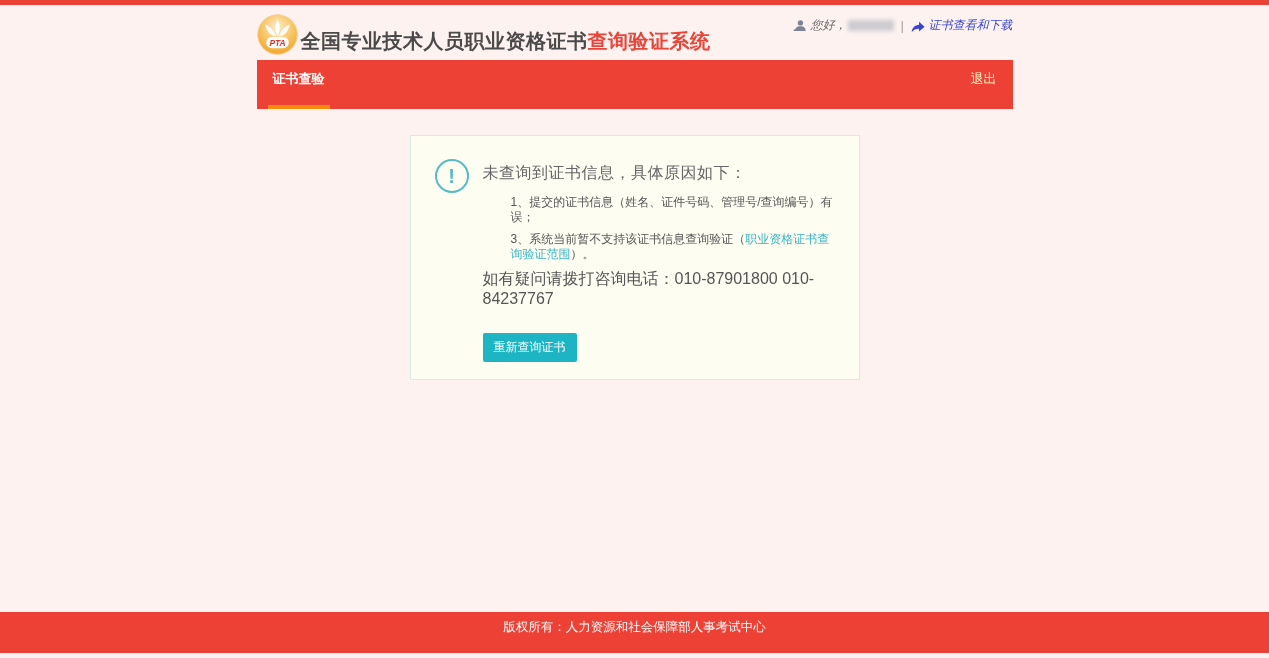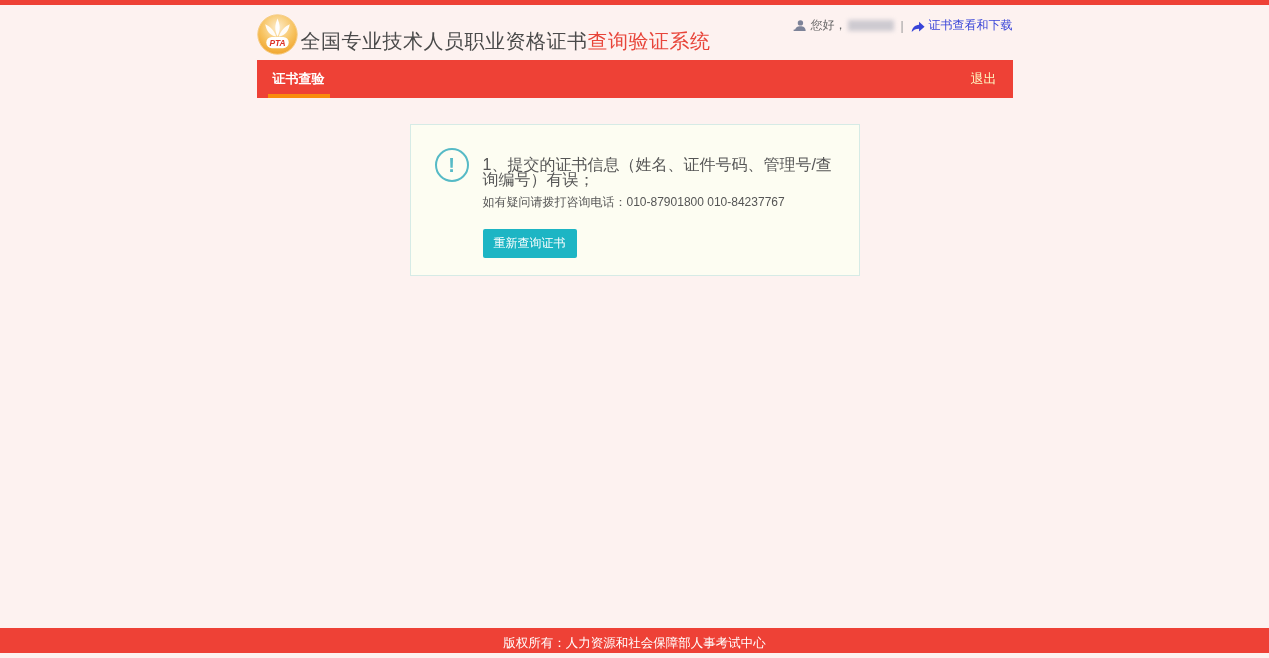--- a/index.html
+++ b/index.html
@@ -27,33 +27,34 @@
     height: 55px;
   }
   .brand {
     display: flex;
     align-items: flex-end;
     margin-top: 1px;
   }
   .brand .logo { width: 41px; height: 41px; display: block; }
   .brand-title {
     font-size: 20px;
-    font-weight: normal;
+    font-weight: bold;
     color: #4a4a4a;
     margin-left: 3px;
     letter-spacing: 0.5px;
   }
   .brand-title .accent { color: #e8453a; }
   .user-info {
     display: flex;
     align-items: center;
     margin-top: 4px;
     font-size: 12px;
     color: #666;
     white-space: nowrap;
+    font-style: italic;
   }
   .user-info .person-ic { margin-right: 4px; display: inline-flex; }
   .redacted {
     display: inline-block;
     width: 46px;
     height: 11px;
     margin: 0 6px 0 2px;
     background: #bdbdc6;
     border-radius: 1px;
     filter: blur(2px);
@@ -64,21 +65,21 @@
     display: inline-flex;
     align-items: flex-end;
     color: #3844d8;
     font-size: 12px;
     text-decoration: none;
     cursor: pointer;
   }
   .dl-link .share-ic { margin-right: 4px; display: inline-flex; }
   
   .nav {
-    height: 38px;
+    height: 49px;
     background: #ee4136;
     display: flex;
     justify-content: space-between;
     align-items: stretch;
     gap: 18px;
   }
   .nav-tab {
     position: relative;
     padding: 0 16px;
     line-height: 38px;
@@ -128,49 +129,50 @@
   }
   .alert-body { margin-left: 14px; }
   .alert-title {
     font-size: 16px;
     color: #666;
     margin-top: 6px;
     letter-spacing: 0.5px;
   }
   .alert-reasons { margin-top: 11px; }
   .alert-reasons .line {
-    font-size: 16px;
+    font-size: 12px;
     color: #555;
     line-height: 15px;
     margin-bottom: 7px;
+    margin-left: 28px;
   }
   .teal-link { color: #3ab1c0; text-decoration: none; cursor: pointer; }
   .phone-line {
-    font-size: 12px;
+    font-size: 16px;
     color: #555;
     margin-top: 6px;
   }
   .retry-btn {
-    margin-top: 18px;
+    margin-top: 25px;
     background: #1db5c4;
     color: #fff;
     border: none;
     font-size: 12px;
     font-family: Liberation Mono, monospace;
     padding: 6px 11px;
     border-radius: 2px;
     cursor: pointer;
   }
   
   .footer {
     position: absolute;
     left: 0;
     right: 0;
     bottom: 5px;
-    height: 25px;
+    height: 41px;
     background: #ee4136;
     color: #ffffff;
     font-size: 12.5px;
     text-align: center;
     line-height: 31px;
   }
 </style>
 </head>
 <body>
 
@@ -228,22 +230,26 @@
       <span>证书查验</span>
       <span class="underline"></span>
     </div>
     <div class="nav-logout">退出</div>
   </div>
 
   <div class="main-area">
     <div class="alert-card">
       <div class="alert-icon">!</div>
       <div class="alert-body">
+        <div class="alert-title">未查询到证书信息，具体原因如下：</div>
         <div class="alert-reasons">
           <div class="line">1、提交的证书信息（姓名、证件号码、管理号/查询编号）有误；</div>
+          <div class="line">
+            <span>3、系统当前暂不支持该证书信息查询验证（</span><a class="teal-link">职业资格证书查询验证范围</a><span>）。</span>
+          </div>
         </div>
         <div class="phone-line">如有疑问请拨打咨询电话：010-87901800 010-84237767</div>
         <button class="retry-btn">重新查询证书</button>
       </div>
     </div>
   </div>
 </div>
 
 <div class="footer">
   <span>版权所有：人力资源和社会保障部人事考试中心</span>

